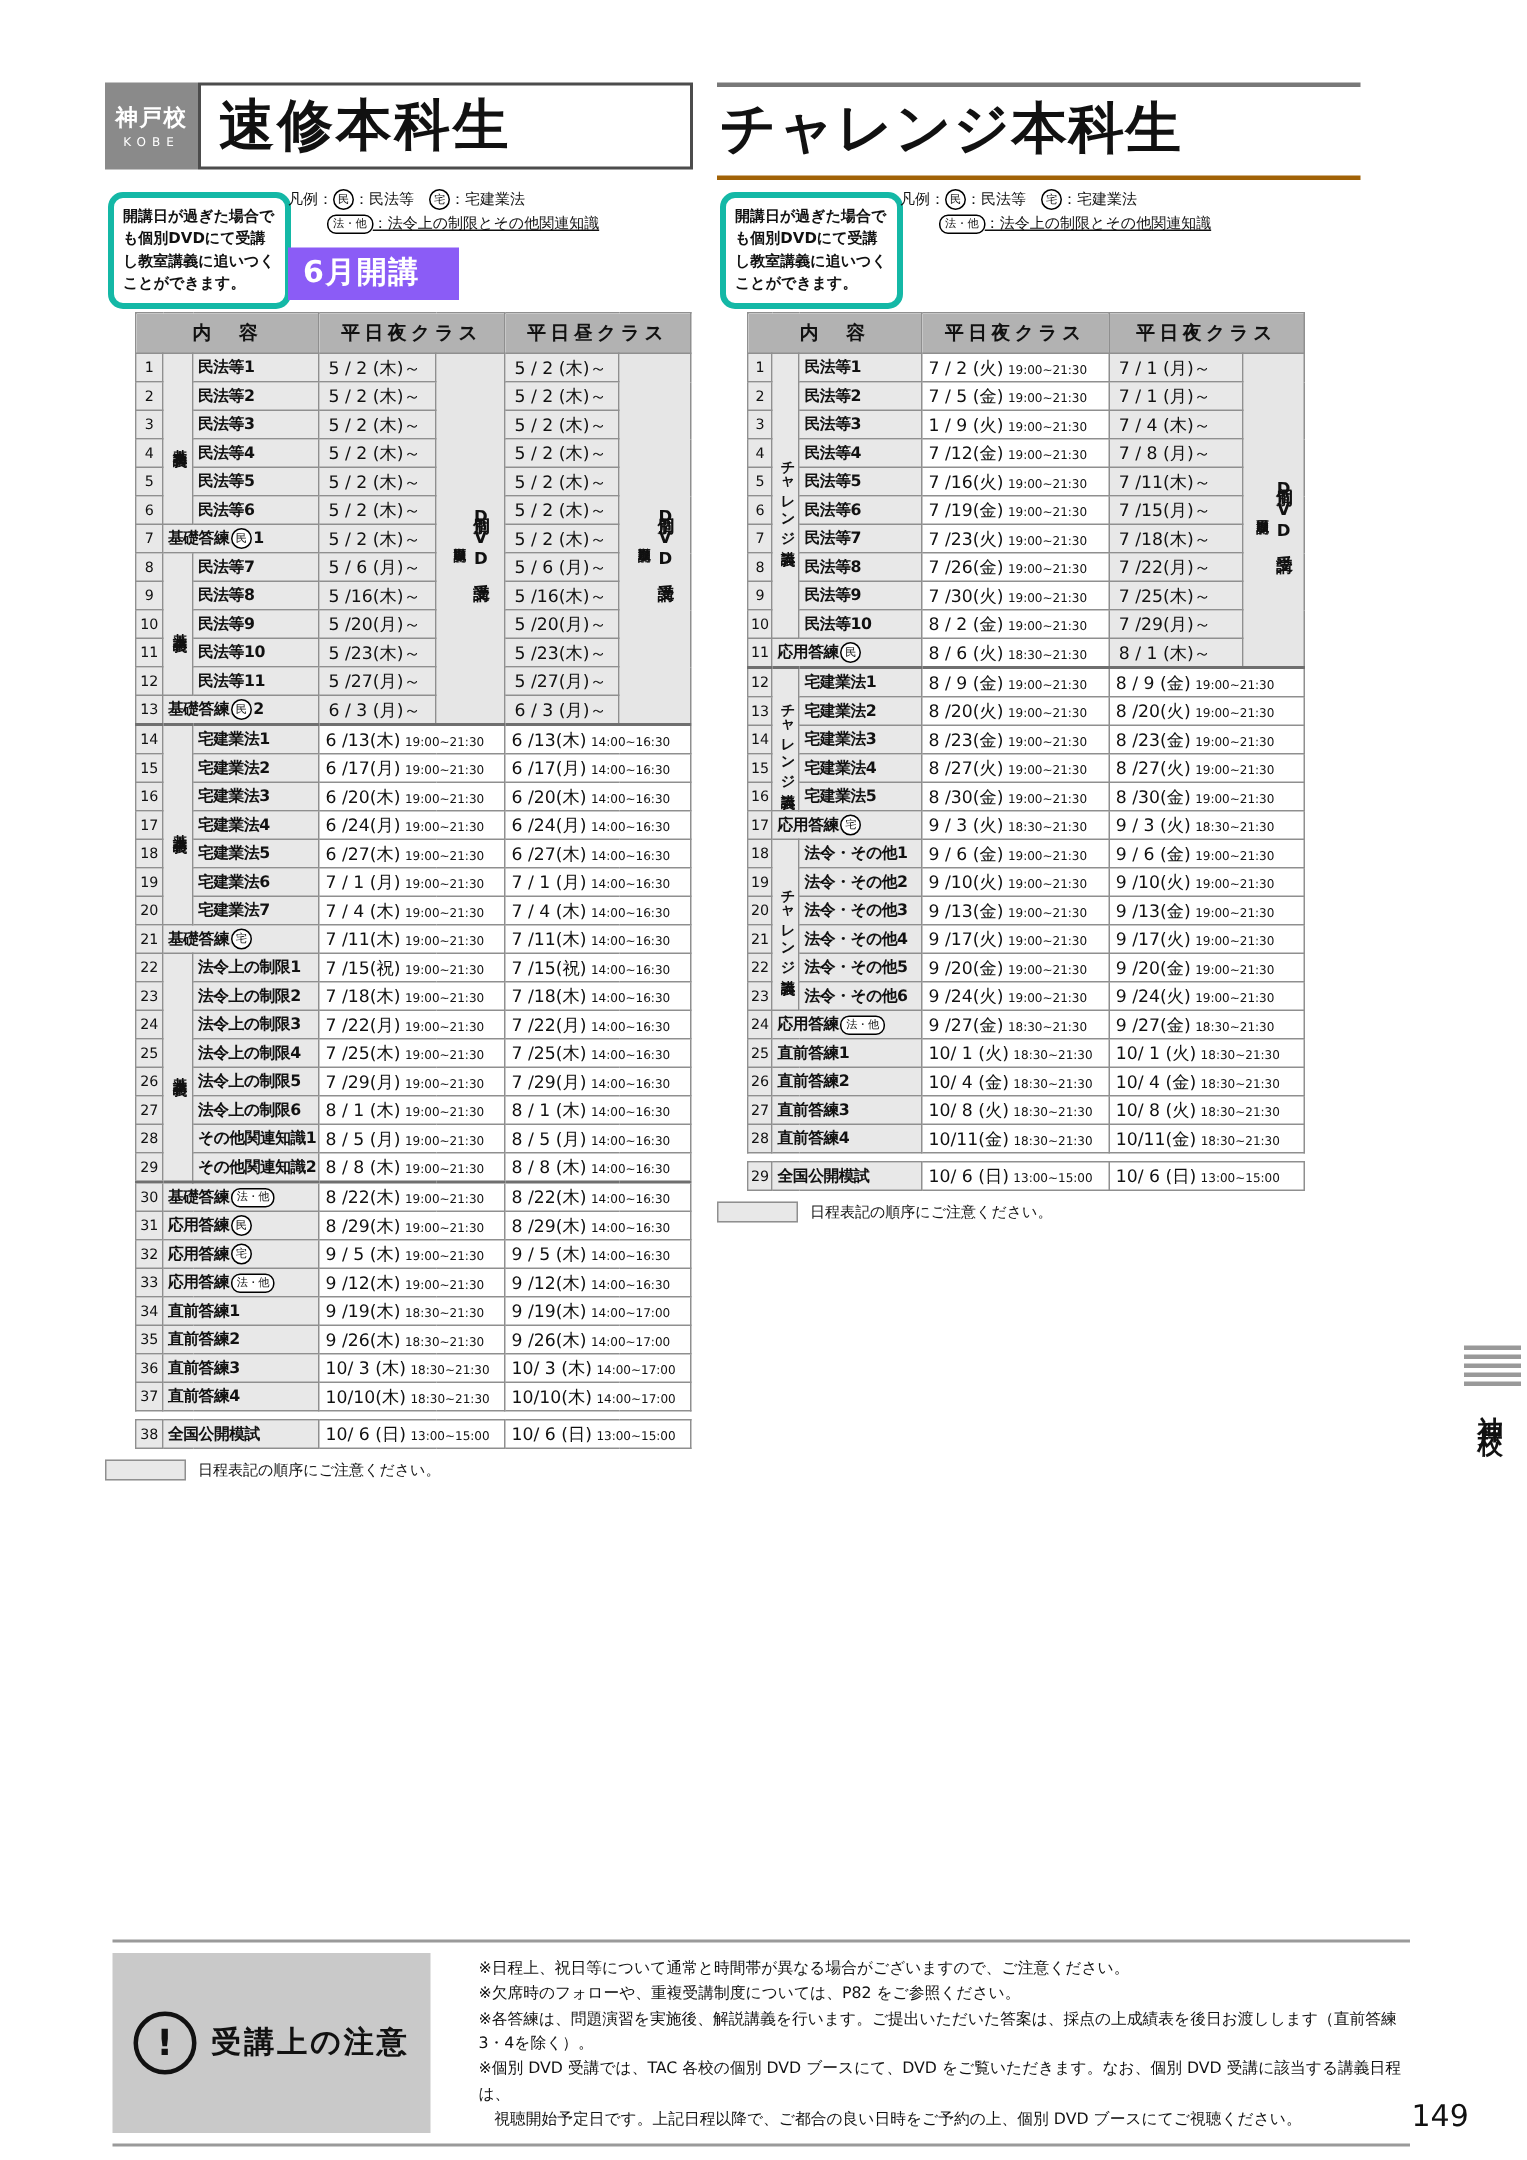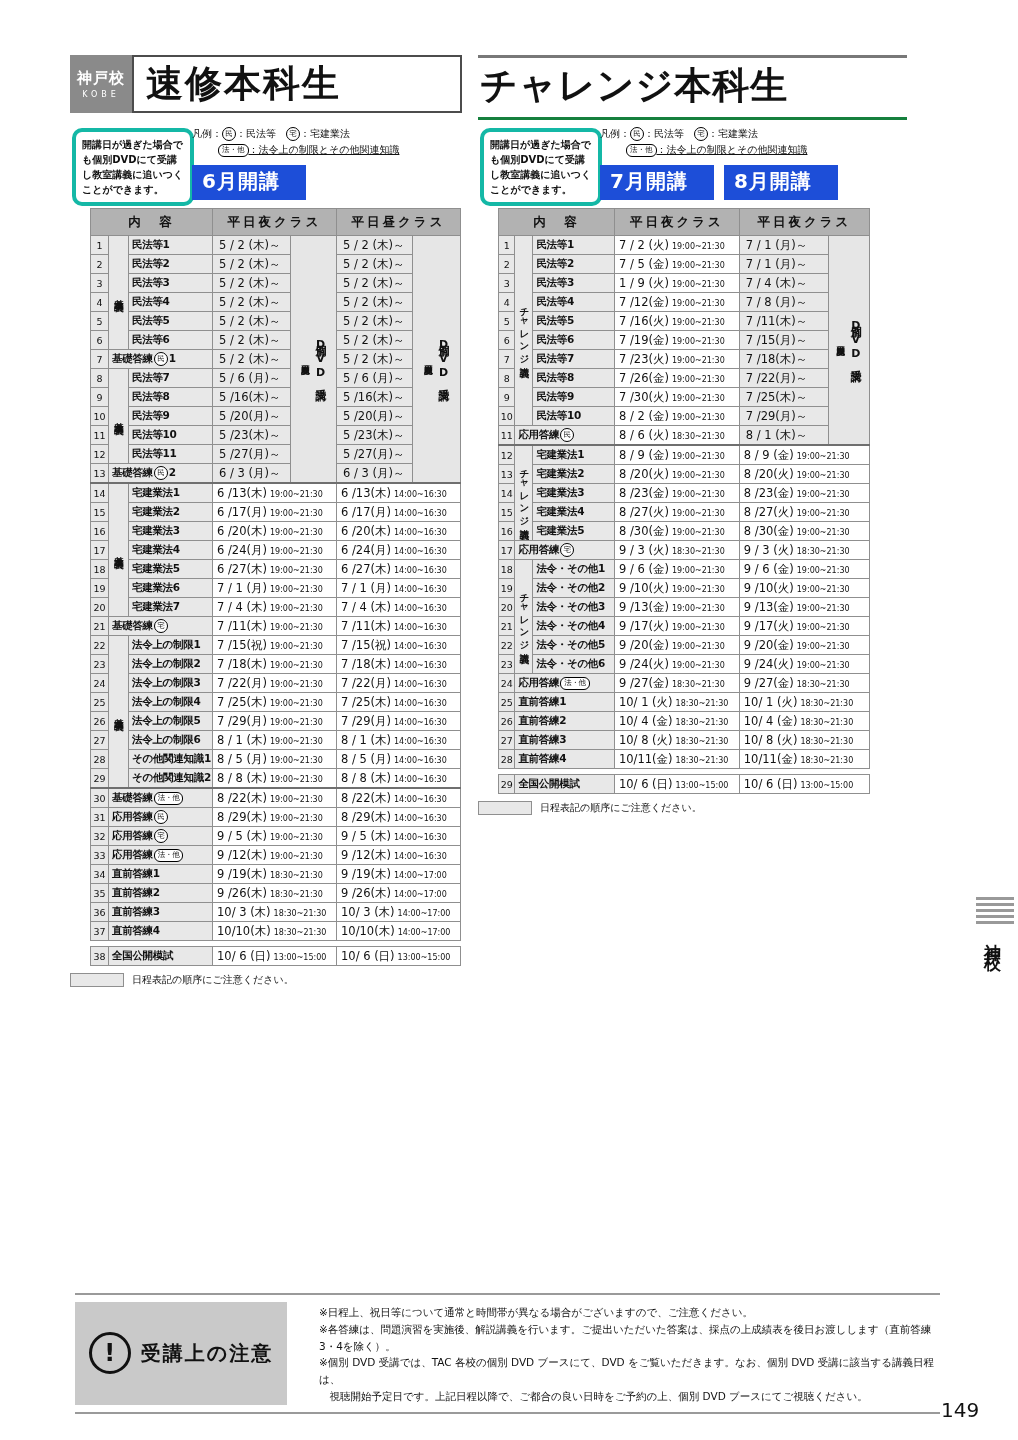--- a/index.html
+++ b/index.html
@@ -11,36 +11,36 @@
   .sec-left{left:70px;width:392px;}
   .sec-right{left:478px;width:392px;}
 
   .hdr-row{display:flex;align-items:stretch;height:58px;}
   .school-badge{width:62px;background:#8a8a8a;color:#fff;text-align:center;flex:none;
     display:flex;flex-direction:column;justify-content:center;}
   .school-badge .jp{font-size:15px;font-weight:bold;letter-spacing:1px;}
   .school-badge .en{font-size:8px;letter-spacing:4px;margin-top:2px;}
   .title-box{border:2px solid #4c4c4c;flex:1;display:flex;align-items:center;
     font-size:37px;font-weight:bold;letter-spacing:2px;padding-left:12px;background:#fff;}
-  .title-lines{width:427px;border-top:3px solid #787878;border-bottom:3px solid #15803d;
+  .title-lines{width:427px;border-top:3px solid #787878;border-bottom:3px solid #a16207;
     font-size:37px;font-weight:bold;letter-spacing:1px;padding:3px 0 6px 2px;}
 
   .dvd-note-box{position:absolute;left:2px;top:73px;width:102px;border:4px solid #14b8a6;
     border-radius:10px;padding:5px 6px;font-size:10px;line-height:1.5;font-weight:bold;background:#fff;}
 
   .legend{position:absolute;left:122px;top:71px;font-size:10px;line-height:1.6;}
   .lg-row2{padding-left:26px;text-decoration:underline;}
   .lg-item{margin-right:10px;white-space:nowrap;}
   .badge{display:inline-flex;align-items:center;justify-content:center;border:1px solid #000;
     font-size:7.5px;vertical-align:1px;background:#fff;}
   .badge.circ{width:12px;height:12px;border-radius:50%;}
   .badge.pill{height:11px;padding:0 3px;border-radius:6px;}
 
   .banners{position:absolute;left:122px;top:110px;display:flex;}
-  .banner{background:#1d4ed8;color:#fff;font-weight:bold;font-size:20px;letter-spacing:1px;
+  .banner{background:#8b5cf6;color:#fff;font-weight:bold;font-size:20px;letter-spacing:1px;
     padding:3px 26px 5px 10px;margin-right:10px;white-space:nowrap;}
 
   
   .tablewrap{position:absolute;left:0;top:153px;}
   table.sched{border-collapse:collapse;table-layout:fixed;margin-left:20px;}
   .sched th,.sched td{border:1px solid #8f8f8f;padding:0;overflow:hidden;white-space:nowrap;}
   .sched th{background:#b2b2b2;font-weight:bold;font-size:12.5px;height:26px;letter-spacing:3px;color:#111;}
   .sched td{height:18px;font-size:11px;vertical-align:middle;}
   td.no{background:#e8e8e8;text-align:center;font-size:9.5px;}
   td.grp{background:#e8e8e8;writing-mode:vertical-rl;text-orientation:upright;text-align:center;
@@ -367,24 +367,20 @@
     </div>
   </div>
 
   <div class="section sec-right">
     <div class="title-lines">チャレンジ本科生</div>
     <div class="dvd-note-box">開講日が過ぎた場合でも個別DVDにて受講し教室講義に追いつくことができます。</div>
     <div class="legend">
       <div class="lg-row1"><span>凡例：</span><span class="lg-item"><span class="badge circ">民</span><span>：民法等</span></span><span class="lg-item"><span class="badge circ">宅</span><span>：宅建業法</span></span></div>
       <div class="lg-row2"><span class="lg-item"><span class="badge pill">法・他</span><span>：法令上の制限とその他関連知識</span></span></div>
     </div>
-    <div class="banners">
-        <div class="banner">7月開講</div>
-        <div class="banner">8月開講</div>
-      </div>
     <div class="tablewrap">
       <table class="sched">
           <colgroup>
             <col style="width: 18px;">
             <col style="width: 20px;">
             <col style="width: 86px;">
             <col style="width: 128px;">
             <col style="width: 92px;">
             <col style="width: 44px;">
           </colgroup>
@@ -589,20 +585,21 @@
     </div>
   </div>
 
   <div class="notice">
     <div class="notice-box">
       <div class="notice-icon">!</div>
       <div class="notice-title">受講上の注意</div>
     </div>
     <div class="notice-notes">
         <div class="note-line">※日程上、祝日等について通常と時間帯が異なる場合がございますので、ご注意ください。</div>
+        <div class="note-line">※欠席時のフォローや、重複受講制度については、P82 をご参照ください。</div>
         <div class="note-line">※各答練は、問題演習を実施後、解説講義を行います。ご提出いただいた答案は、採点の上成績表を後日お渡しします（直前答練3・4を除く）。</div>
         <div class="note-line">※個別 DVD 受講では、TAC 各校の個別 DVD ブースにて、DVD をご覧いただきます。なお、個別 DVD 受講に該当する講義日程は、</div>
         <div class="note-line">　視聴開始予定日です。上記日程以降で、ご都合の良い日時をご予約の上、個別 DVD ブースにてご視聴ください。</div>
       </div>
   </div>
 
   <div class="side-tab">
     <div class="stripes">
       <div></div>
         <div></div>

